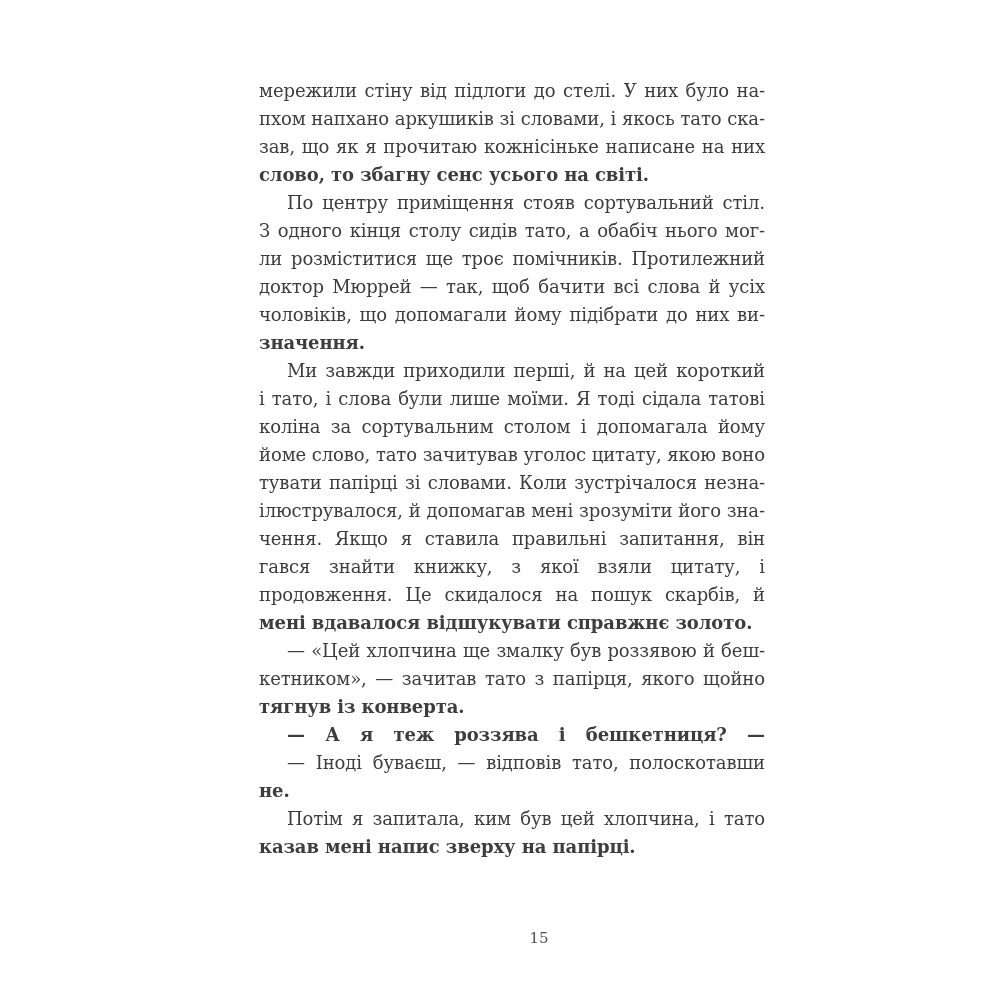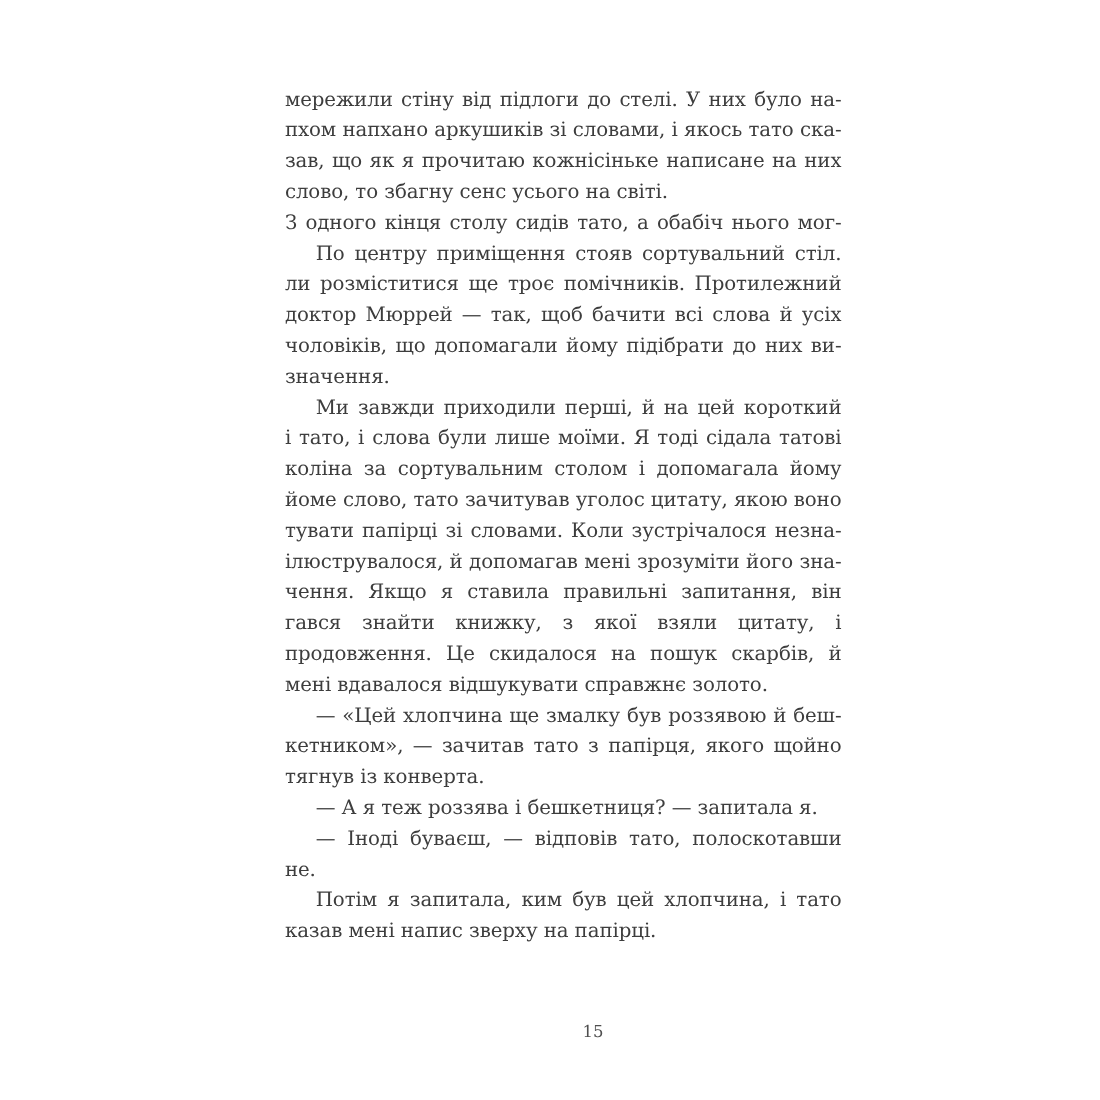--- a/index.html
+++ b/index.html
@@ -31,20 +31,21 @@
   }
   .line {
     height: 28px;
     overflow: hidden;
     text-align: justify;
     text-align-last: justify;
     white-space: normal;
   }
   .line.last {
     text-align-last: left;
+    font-weight: bold;
   }
   .line.indent {
     text-indent: 28px;
   }
   .page-number {
     position: absolute;
     top: 928px;
     left: 0;
     width: 1000px;
     text-align: center;
@@ -59,22 +60,22 @@
 
 <div class="book-page">
   <div class="text-block">
       <div class="paragraph">
         <div class="line">мережили стіну від підлоги до стелі. У них було на-</div>
         <div class="line">пхом напхано аркушиків зі словами, і якось тато ска-</div>
         <div class="line">зав, що як я прочитаю кожнісіньке написане на них</div>
         <div class="line last">слово, то збагну сенс усього на світі.</div>
       </div>
       <div class="paragraph">
+        <div class="line indent">По центру приміщення стояв сортувальний стіл.</div>
         <div class="line">З одного кінця столу сидів тато, а обабіч нього мог-</div>
-        <div class="line indent">По центру приміщення стояв сортувальний стіл.</div>
         <div class="line">ли розміститися ще троє помічників. Протилежний</div>
         <div class="line">доктор Мюррей — так, щоб бачити всі слова й усіх</div>
         <div class="line">чоловіків, що допомагали йому підібрати до них ви-</div>
         <div class="line last">значення.</div>
       </div>
       <div class="paragraph">
         <div class="line indent">Ми завжди приходили перші, й на цей короткий час</div>
         <div class="line">і тато, і слова були лише моїми. Я тоді сідала татові на</div>
         <div class="line">коліна за сортувальним столом і допомагала йому сор-</div>
         <div class="line">йоме слово, тато зачитував уголос цитату, якою воно</div>

